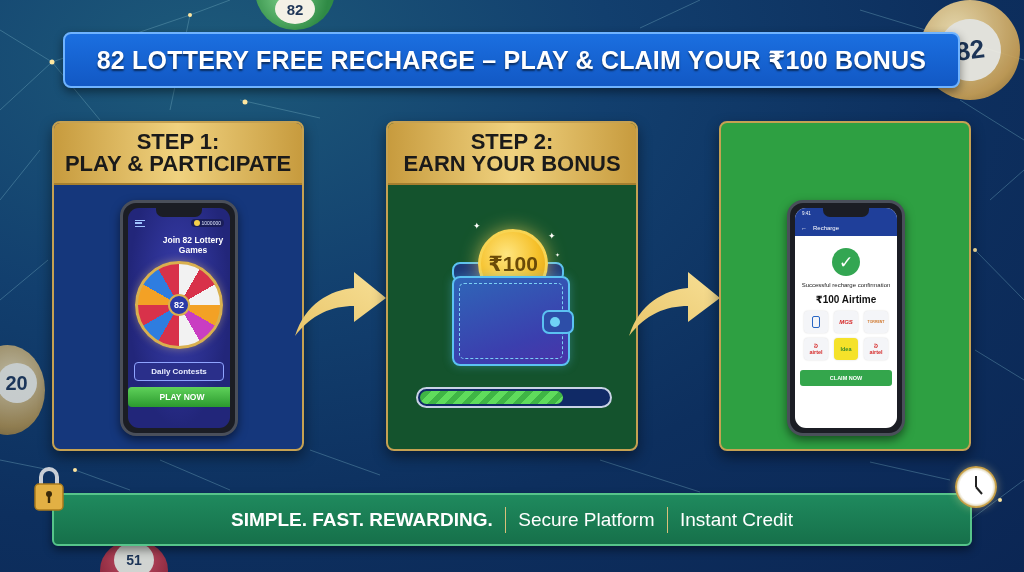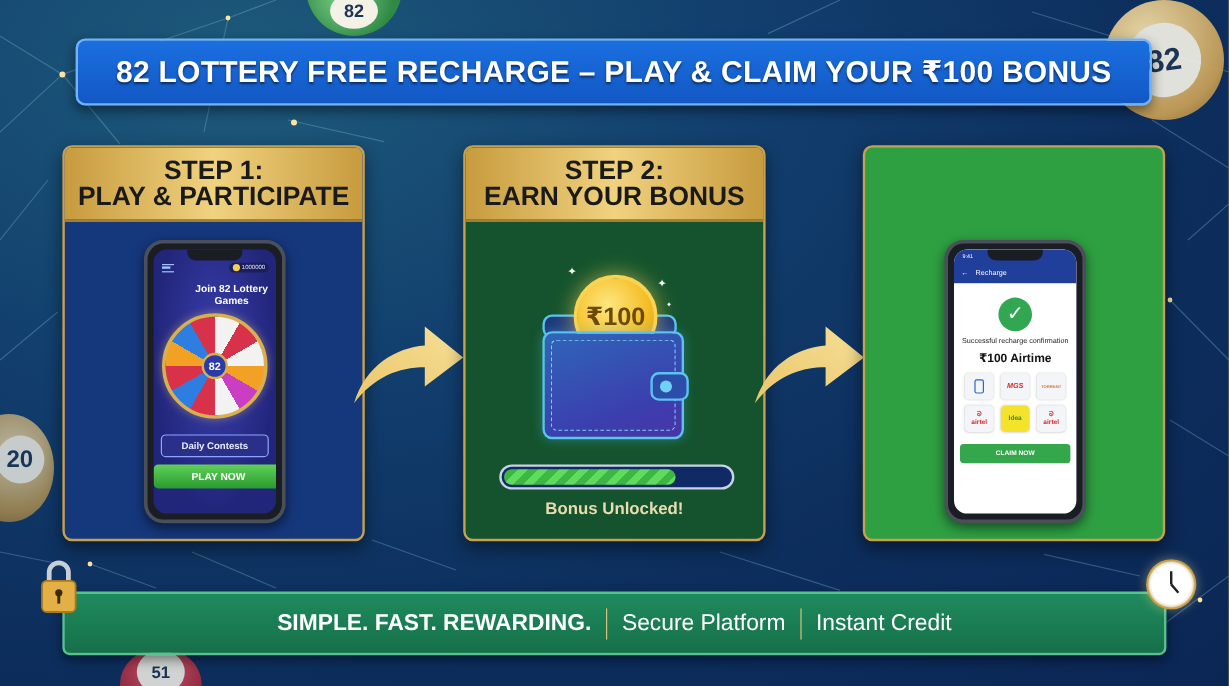--- a/index.html
+++ b/index.html
@@ -232,21 +232,20 @@
   <span class="sparkle" style="left:167px;top:128px;font-size:6px;">✦</span>
   <div class="wallet-back"></div>
   <div class="coin">₹100</div>
   <div class="wallet">
     <div class="wallet-stitch"></div>
     <div class="wallet-clasp"></div>
   </div>
   <div class="progress">
     <div class="fill"></div>
   </div>
-  <div class="bonus-text">Bonus Unlocked!</div>
 </div>
 
 <svg class="arrow a2" viewBox="0 0 100 80">
   <path d="M5 72 C15 40 40 26 64 24 L64 8 L96 34 L64 58 L64 42 C42 42 22 50 5 72 Z" fill="url(#ag)"></path>
 </svg>
 
 <div class="step s3">
   <div class="phone p3">
     <div class="screen">
       <div class="notch"></div>

